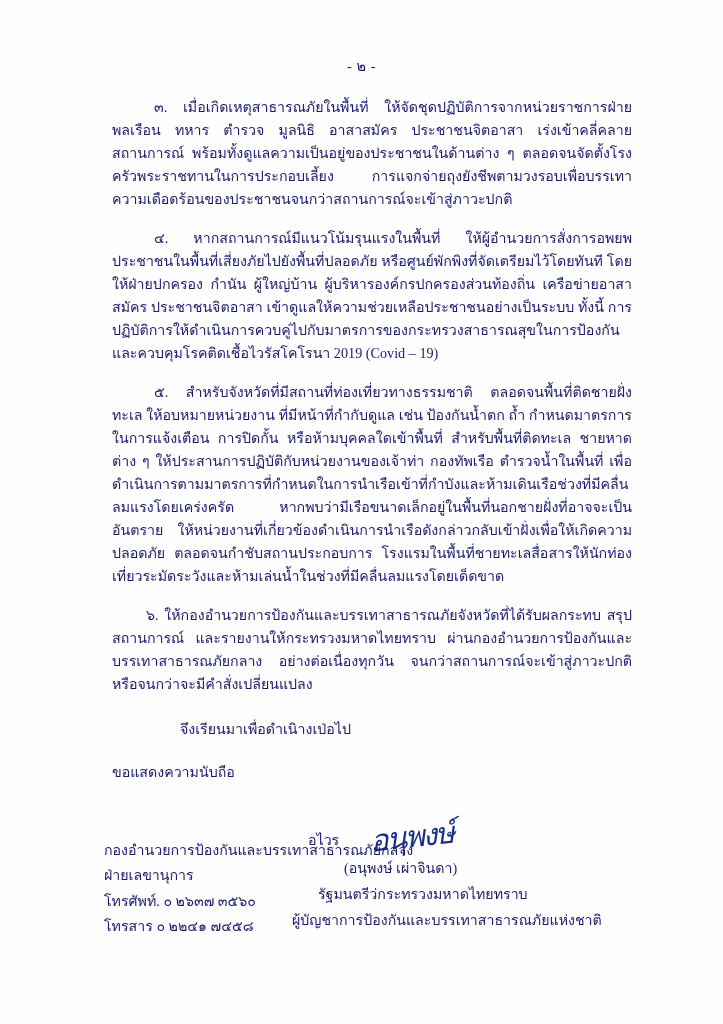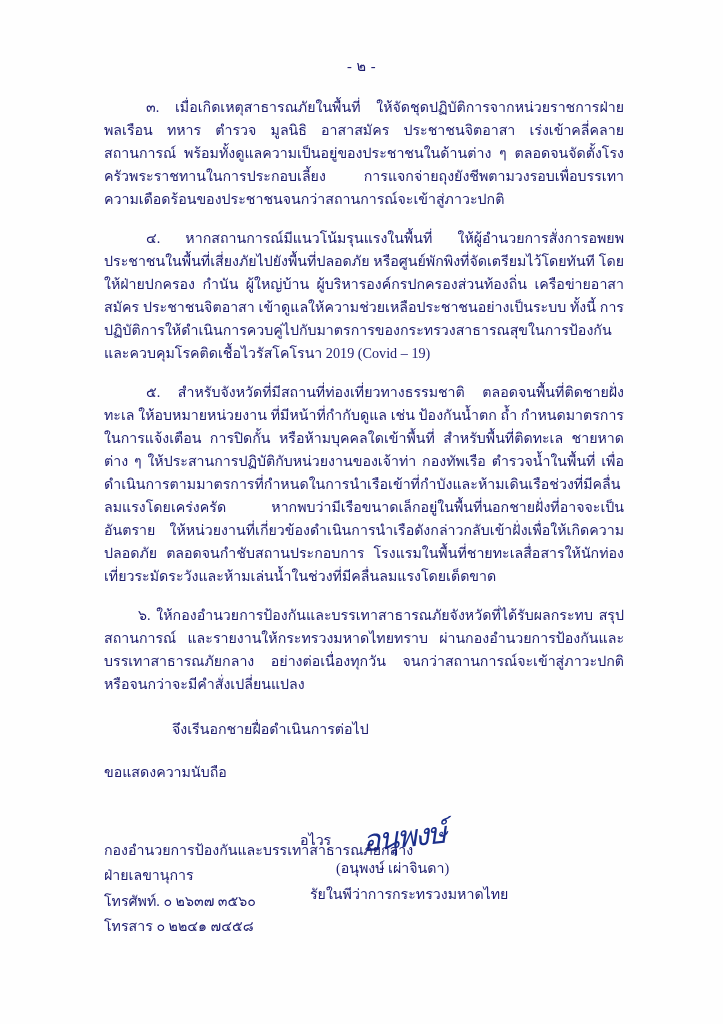--- a/index.html
+++ b/index.html
@@ -26,21 +26,21 @@
     left: 0;
     width: 723px;
     text-align: center;
     font-size: 14.5px;
     color: #1b1b6e;
     letter-spacing: 0.5px;
   }
   .content {
     position: absolute;
     top: 96px;
-    left: 104px;
+    left: 112px;
     width: 520px;
     color: #1b1b6e;
   }
   .para {
     font-size: 14.2px;
     line-height: 1.62;
     text-align: justify;
     text-justify: inter-word;
     margin: 0 0 1px 0;
     text-indent: 0;
@@ -128,29 +128,30 @@
   <div class="content">
 
     <p class="para indent">๓. เมื่อเกิดเหตุสาธารณภัยในพื้นที่ ให้จัดชุดปฏิบัติการจากหน่วยราชการฝ่ายพลเรือน ทหาร ตำรวจ มูลนิธิ อาสาสมัคร ประชาชนจิตอาสา เร่งเข้าคลี่คลายสถานการณ์ พร้อมทั้งดูแลความเป็นอยู่ของประชาชนในด้านต่าง ๆ ตลอดจนจัดตั้งโรงครัวพระราชทานในการประกอบเลี้ยง การแจกจ่ายถุงยังชีพตามวงรอบเพื่อบรรเทาความเดือดร้อนของประชาชนจนกว่าสถานการณ์จะเข้าสู่ภาวะปกติ</p>
 
     <p class="para indent gap-sm">๔. หากสถานการณ์มีแนวโน้มรุนแรงในพื้นที่ ให้ผู้อำนวยการสั่งการอพยพประชาชนในพื้นที่เสี่ยงภัยไปยังพื้นที่ปลอดภัย หรือศูนย์พักพิงที่จัดเตรียมไว้โดยทันที โดยให้ฝ่ายปกครอง กำนัน ผู้ใหญ่บ้าน ผู้บริหารองค์กรปกครองส่วนท้องถิ่น เครือข่ายอาสาสมัคร ประชาชนจิตอาสา เข้าดูแลให้ความช่วยเหลือประชาชนอย่างเป็นระบบ ทั้งนี้ การปฏิบัติการให้ดำเนินการควบคู่ไปกับมาตรการของกระทรวงสาธารณสุขในการป้องกันและควบคุมโรคติดเชื้อไวรัสโคโรนา 2019 (Covid – 19)</p>
 
     <p class="para indent gap-sm">๕. สำหรับจังหวัดที่มีสถานที่ท่องเที่ยวทางธรรมชาติ ตลอดจนพื้นที่ติดชายฝั่งทะเล ให้อบหมายหน่วยงาน ที่มีหน้าที่กำกับดูแล เช่น ป้องกันน้ำตก ถ้ำ กำหนดมาตรการในการแจ้งเตือน การปิดกั้น หรือห้ามบุคคลใดเข้าพื้นที่ สำหรับพื้นที่ติดทะเล ชายหาดต่าง ๆ ให้ประสานการปฏิบัติกับหน่วยงานของเจ้าท่า กองทัพเรือ ตำรวจน้ำในพื้นที่ เพื่อดำเนินการตามมาตรการที่กำหนดในการนำเรือเข้าที่กำบังและห้ามเดินเรือช่วงที่มีคลื่นลมแรงโดยเคร่งครัด หากพบว่ามีเรือขนาดเล็กอยู่ในพื้นที่นอกชายฝั่งที่อาจจะเป็นอันตราย ให้หน่วยงานที่เกี่ยวข้องดำเนินการนำเรือดังกล่าวกลับเข้าฝั่งเพื่อให้เกิดความปลอดภัย ตลอดจนกำชับสถานประกอบการ โรงแรมในพื้นที่ชายทะเลสื่อสารให้นักท่องเที่ยวระมัดระวังและห้ามเล่นน้ำในช่วงที่มีคลื่นลมแรงโดยเด็ดขาด</p>
 
     <p class="para indent-small gap-sm">๖.  ให้กองอำนวยการป้องกันและบรรเทาสาธารณภัยจังหวัดที่ได้รับผลกระทบ สรุปสถานการณ์ และรายงานให้กระทรวงมหาดไทยทราบ ผ่านกองอำนวยการป้องกันและบรรเทาสาธารณภัยกลาง อย่างต่อเนื่องทุกวัน จนกว่าสถานการณ์จะเข้าสู่ภาวะปกติ หรือจนกว่าจะมีคำสั่งเปลี่ยนแปลง</p>
 
-    <div class="closing-line">จึงเรีนอกชายฝื่อดำเนินการต่อไป</div>
+    <div class="closing-line">จึงเรียนมาเพื่อดำเนิางเป่อไป</div>
 
     <div class="regards">ขอแสดงความนับถือ</div>
 
     <div class="sig-block">
       <div class="rank">อไวร</div>
       <div class="signature">อนุพงษ์</div>
       <div class="sig-name">(อนุพงษ์ เผ่าจินดา)</div>
-      <div class="sig-title1">รัยในพีว่าการกระทรวงมหาดไทย</div>
+      <div class="sig-title1">รัฐมนตรีว่กระทรวงมหาดไทยทราบ</div>
+      <div class="sig-title2">ผู้บัญชาการป้องกันและบรรเทาสาธารณภัยแห่งชาติ</div>
     </div>
 
   </div>
 
   <div class="footer">
     <div>กองอำนวยการป้องกันและบรรเทาสาธารณภัยกลาง</div>
     <div>ฝ่ายเลขานุการ</div>
     <div>โทรศัพท์. ๐ ๒๖๓๗ ๓๕๖๐</div>
     <div>โทรสาร ๐ ๒๒๔๑ ๗๔๕๘</div>
   </div>

